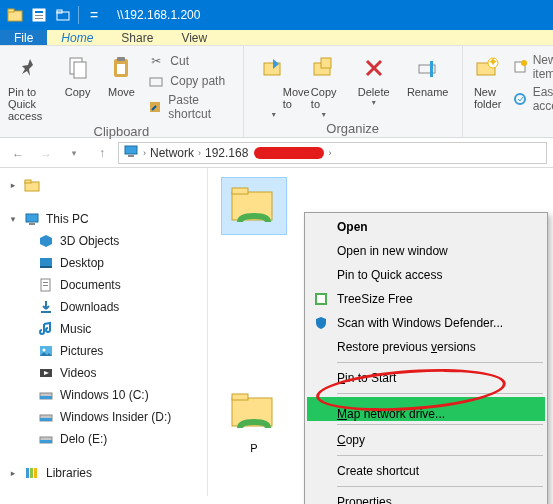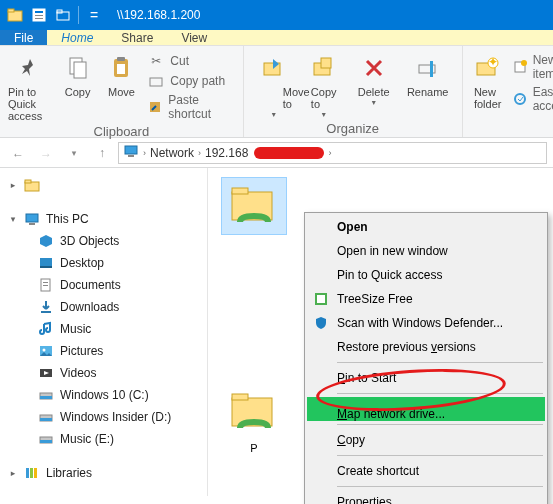--- a/index.html
+++ b/index.html
@@ -388,21 +388,21 @@
         <span>Windows Insider (D:)</span>
       </div>
     <div class="navitem">
         <span class="tw"></span>
         <span class="ic">
           <svg width="16" height="16">
             <rect x="2" y="6" width="12" height="6" fill="#c7c7c7" stroke="#888"></rect>
             <rect x="2" y="9" width="12" height="3" fill="#3a9bd8"></rect>
           </svg>
         </span>
-        <span>Music (E:)</span>
+        <span>Delo (E:)</span>
       </div>
     <div style="height:12px;"></div>
     <div class="navitem top">
         <span class="tw">▸</span>
         <span class="ic">
           <svg width="16" height="16">
             <rect x="2" y="3" width="3" height="10" fill="#3a9bd8"></rect>
             <rect x="6" y="3" width="3" height="10" fill="#8cc63e"></rect>
             <rect x="10" y="3" width="3" height="10" fill="#f2b90f"></rect>
           </svg>

